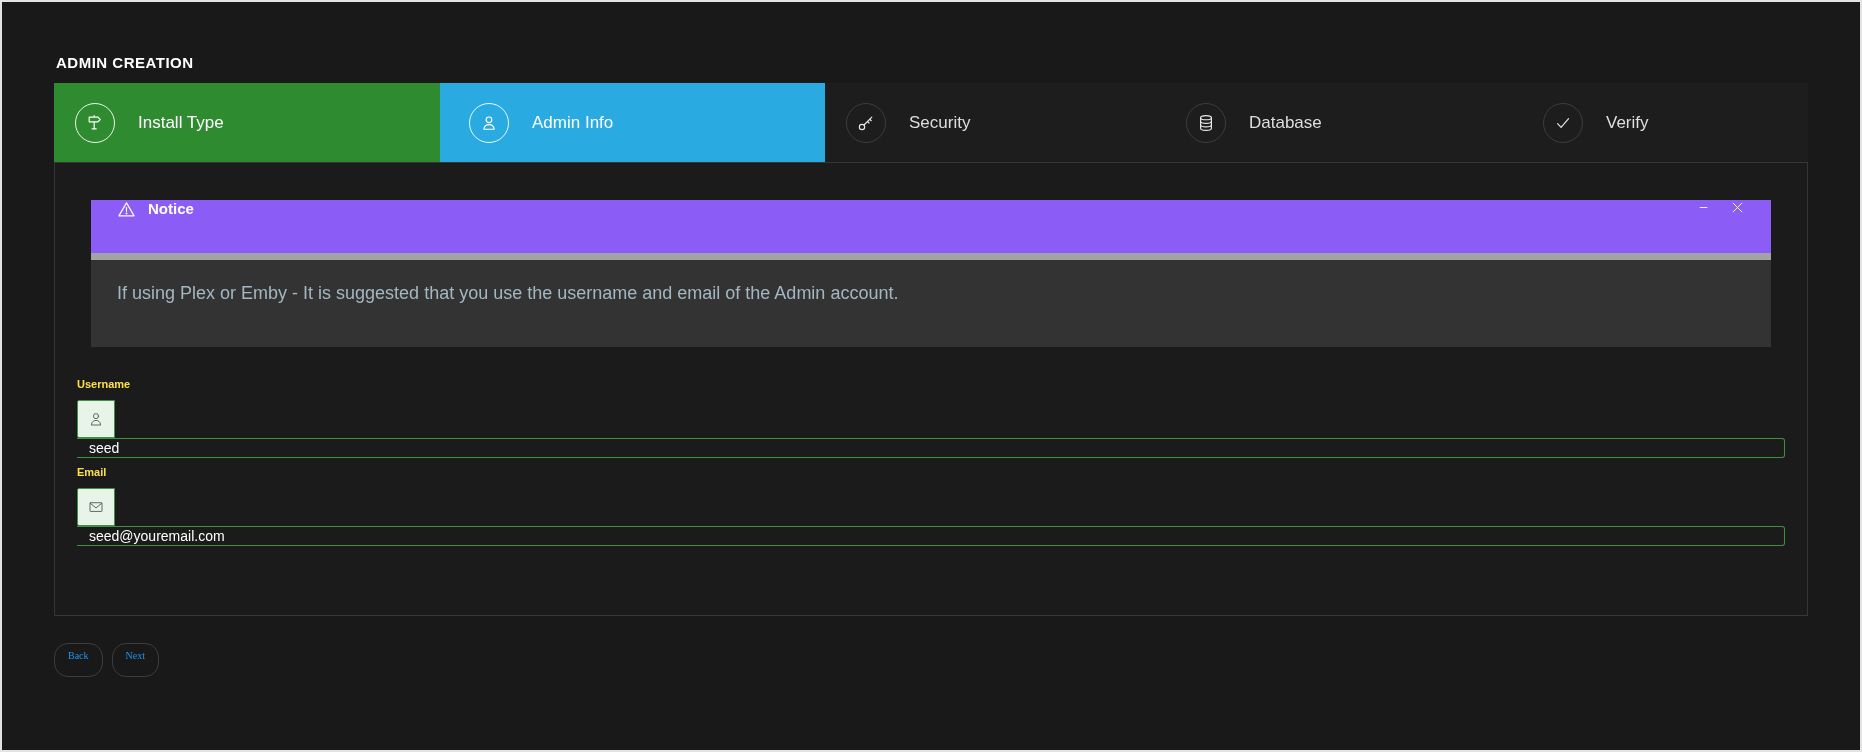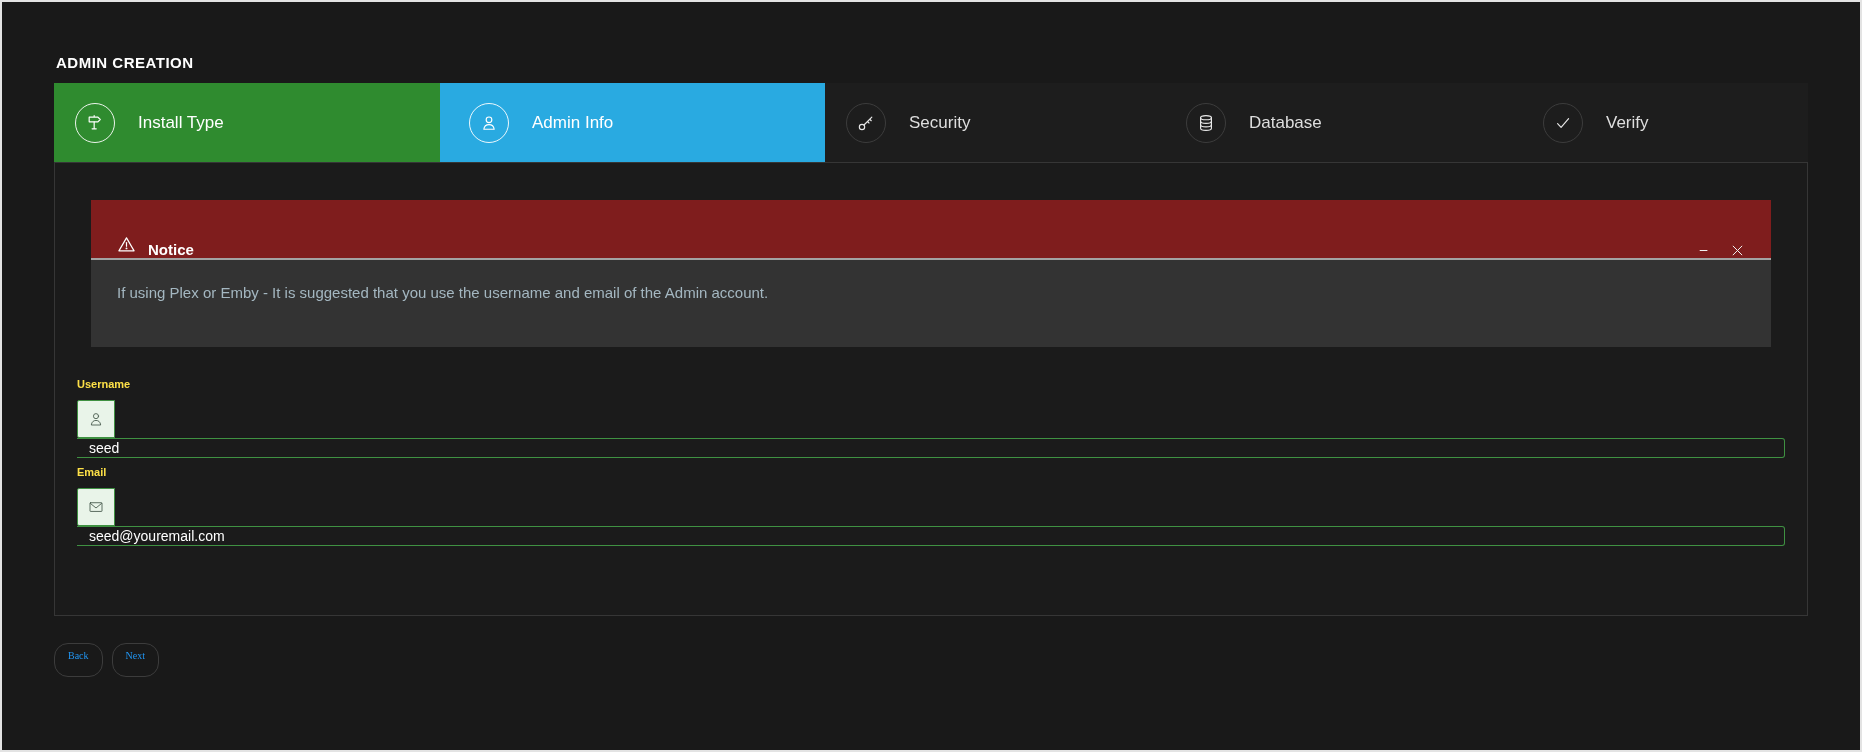--- a/index.html
+++ b/index.html
@@ -36,34 +36,34 @@
   .tab.state-active   { background:#29aae1; width:385px; color:#ffffff;padding-left:29px; }
   .tab.state-complete .step-circle,
   .tab.state-active .step-circle { border-color:rgba(255,255,255,.9); color:#ffffff; }
   .tab.w3 { width:340px; } .tab.w4 { width:357px; } .tab.w5 { flex:1; }
 
   
   .panel { border:1px solid #363636; padding:37px 22px 62px 22px; background:#1b1b1b; }
 
   .notice { margin:0 14px 30px 14px; }
   .notice-header {
-    background:#7f1d1d; height:60px; display:flex; align-items:flex-end;
-    padding:0 26px; border-bottom:2px solid #a3a3a3; color:#ffffff;
+    background:#8b5cf6; height:60px; display:flex; align-items:flex-start;
+    padding:0 26px; border-bottom:7px solid #a3a3a3; color:#ffffff;
   }
   .notice-header svg { width:19px; height:19px; stroke:#ffffff; fill:none;
                        stroke-width:1.5; stroke-linecap:round; stroke-linejoin:round; }
   .notice-title { font-weight:bold; font-size:15px; margin-left:12px; }
   .notice-controls { margin-left:auto; display:flex; align-items:center; gap:18px; }
   .notice-ctrl { background:none; border:none; padding:0; cursor:pointer; color:#f0f0f0;
                  display:flex; align-items:center; }
   .notice-ctrl svg { width:15px; height:15px; stroke:currentColor; fill:none;
                      stroke-width:1.6; stroke-linecap:round; }
   .notice-body {
     background:#333333; padding:24px 26px 45px 26px;
-    color:#a4b7c1; font-size:15px; line-height:18px;
+    color:#a4b7c1; font-size:18px; line-height:18px;
   }
 
   
   .field { margin-bottom:28px; }
   .field-label { color:#fde047; font-weight:bold; font-size:11px;
                  line-height:14px; margin-bottom:9px; }
   .input-row { display:flex; height:37px;flex-direction:column; }
   .input-icon-box {
     width:38px; flex:0 0 38px; background:#e9f4e9; border:1px solid #3f9142;
     display:flex; align-items:center; justify-content:center; color:#4b5d50;

